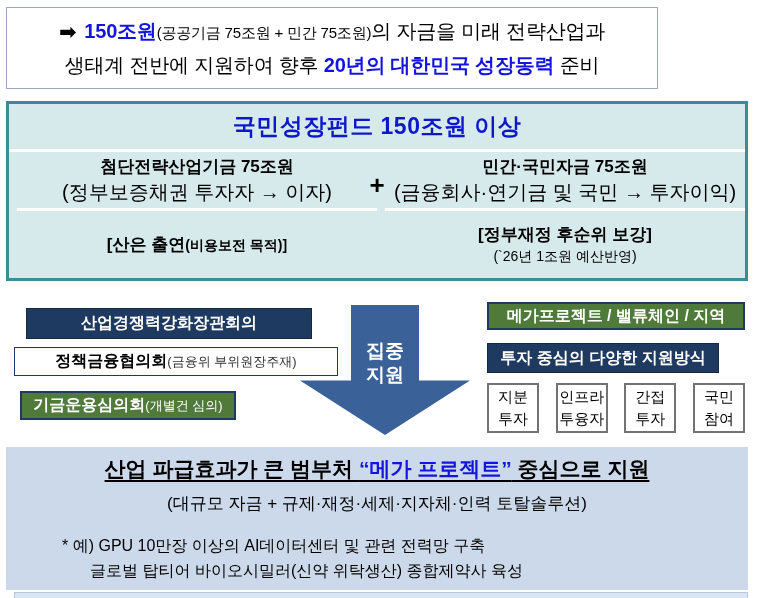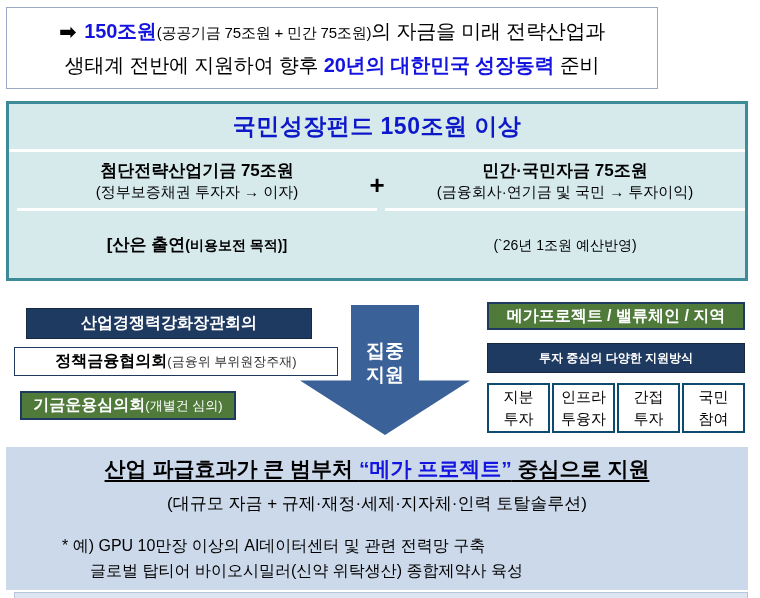--- a/index.html
+++ b/index.html
@@ -102,21 +102,21 @@
     flex-direction: column;
     align-items: center;
     justify-content: center;
   }
   .fund-head {
     font-size: 17px;
     font-weight: bold;
     white-space: nowrap;
   }
   .fund-sub {
-    font-size: 15px;
+    font-size: 20px;
     white-space: nowrap;
     margin-top: 1px;
   }
   .fund-strong {
     font-size: 17px;
     font-weight: bold;
     white-space: nowrap;
   }
   .fund-strong .small-paren { font-weight: bold; font-size: 14px; }
   .fund-note {
@@ -170,36 +170,36 @@
     color: #000000;
   }
 
   #box-ministers { left: 26px;  top: 11px; width: 286px; height: 31px; font-size: 16px; font-weight: bold; }
   #box-policy    { left: 14px;  top: 50px; width: 324px; height: 29px; font-size: 16px; font-weight: bold; }
   #box-fundcom   { left: 20px;  top: 94px; width: 216px; height: 29px; font-size: 16px; font-weight: bold; }
   .inline-small  { font-size: 13px; font-weight: normal; }
   .whitebox .inline-small { color: #333333; }
 
   #box-mega      { left: 487px; top: 5px;  width: 258px; height: 28px; font-size: 16px; font-weight: bold; }
-  #box-method    { left: 487px; top: 46px; width: 258px; height: 30px; font-size: 12px; font-weight: bold; }
+  #box-method    { left: 487px; top: 46px; width: 232px; height: 30px; font-size: 16px; font-weight: bold; }
 
   .small-grid {
     position: absolute;
     left: 487px;
     top: 86px;
     width: 258px;
     height: 50px;
     display: flex;
     justify-content: space-between;
   }
   .small-cell {
     box-sizing: border-box;
-    width: 63px;
+    width: 52px;
     height: 50px;
-    border: 2px solid #0c4a6e;
+    border: 2px solid #737373;
     background: #ffffff;
     color: #000000;
     font-size: 15px;
     line-height: 22px;
     display: flex;
     flex-direction: column;
     align-items: center;
     justify-content: center;
     white-space: nowrap;
   }
@@ -302,20 +302,21 @@
         <div class="fund-strong"><span>[산은 출연</span><span class="small-paren">(비용보전 목적)]</span></div>
       </div>
     </div>
 
     <div class="fund-col">
       <div class="fund-row-a">
         <div class="fund-head">민간·국민자금 75조원</div>
         <div class="fund-sub">(금융회사·연기금 및 국민 → 투자이익)</div>
       </div>
       <div class="fund-row-b">
+        <div class="fund-strong">[정부재정 후순위 보강]</div>
         <div class="fund-note">(`26년 1조원 예산반영)</div>
       </div>
     </div>
 
     <div class="plus-sign">+</div>
   </div>
 </div>
 
 <div class="mid">
 

